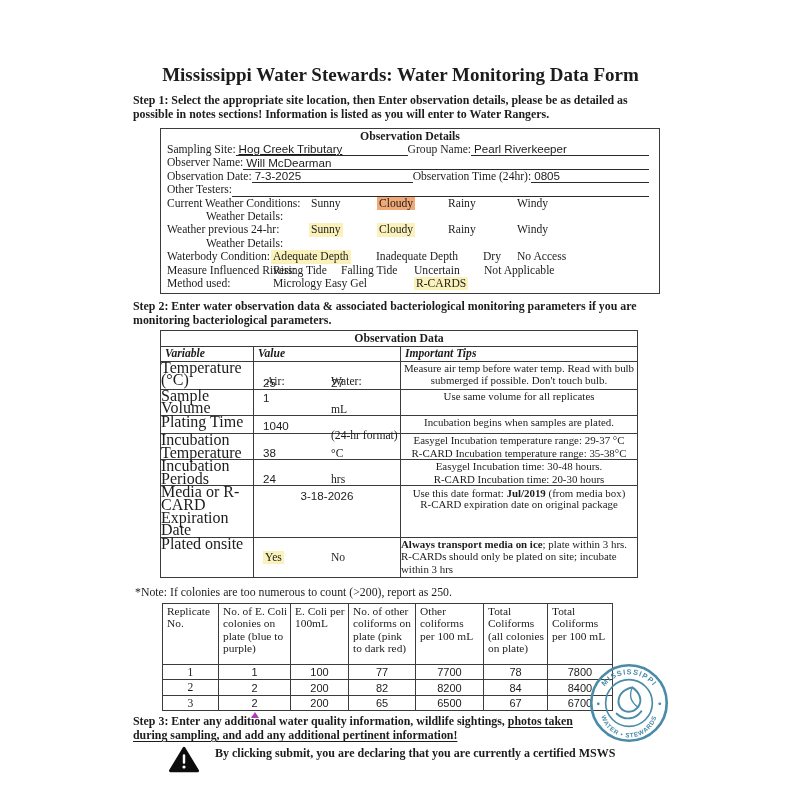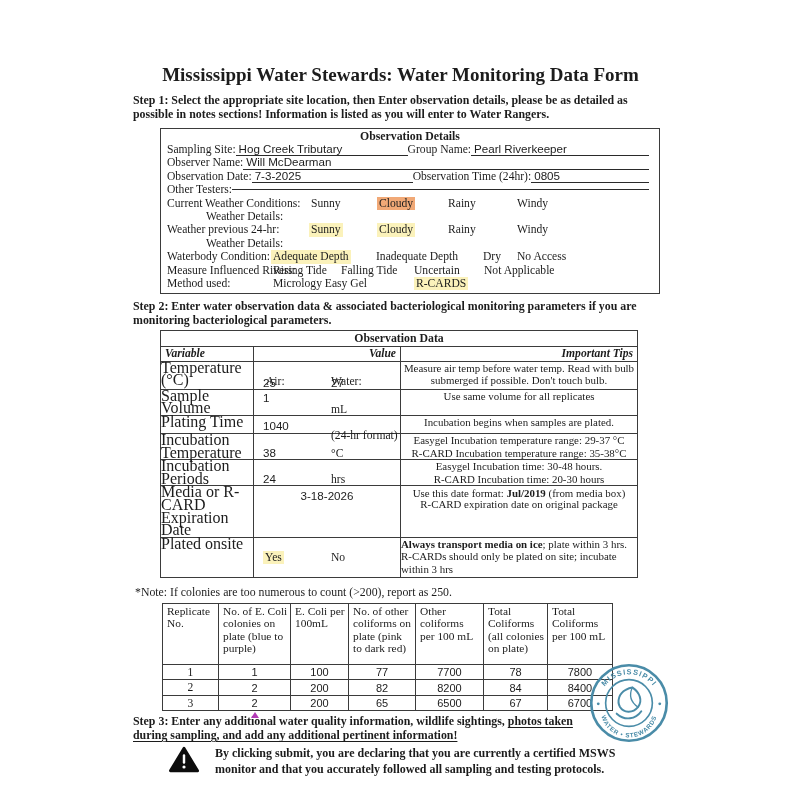--- a/index.html
+++ b/index.html
@@ -21,41 +21,41 @@
   .doc-title{font-size:19px;font-weight:bold;text-align:center;margin:0;white-space:nowrap;}
   .step{font-weight:bold;font-size:11.9px;line-height:13.8px;margin-top:8px;}
   .step .ln{white-space:nowrap;}
 
   
   .obs-box{
     margin:6px 0 0 27px;width:498px;border:1.5px solid var(--border-color);
     font-size:11.6px;line-height:13.4px;padding:1px 0 3px 0;
   }
   .obs-box .heading{text-align:center;font-weight:bold;font-size:11.8px;}
-  .frow{display:flex;align-items:center;height:13.4px;padding:0 10px 0 6px;}
+  .frow{display:flex;align-items:flex-end;height:13.4px;padding:0 10px 0 6px;}
   .frow .lbl{white-space:nowrap;flex:0 0 auto;}
   .fline{
     border-bottom:1px solid var(--line-color);
     font-family:"Liberation Sans", sans-serif;font-size:11.6px;line-height:12.2px;
     padding-left:3px;white-space:nowrap;overflow:visible;
   }
-  .fline.w169{flex:0 0 169px;}
+  .fline.w169{flex:0 0 169px;text-decoration:underline;}
   .fline.w158{flex:0 0 158px;}
   .fline.grow{flex:1 1 auto;}
   .orow{position:relative;height:13.4px;}
   .orow span{position:absolute;top:0;white-space:nowrap;}
   .hl-y{background:var(--highlight-yellow);padding:0 2px;}
   .hl-o{background:var(--highlight-orange);padding:0 2px;}
 
   
   table.obs{border-collapse:collapse;margin:2px 0 0 27px;table-layout:fixed;width:477px;}
   table.obs td{border:1.2px solid var(--border-color);vertical-align:top;padding:0;}
   table.obs .ttl{text-align:center;font-weight:bold;font-size:11.8px;height:14px;}
   table.obs .ch{font-weight:bold;font-style:italic;font-size:11.6px;height:14px;padding:0 4px;}
-  table.obs .ch.c{text-align:right;}
+  table.obs .ch.c{text-align:left;}
   .varcell{font-size:16px;line-height:12.6px;padding:1px 3px;}
   .vcell{position:relative;}
   .vcell span{position:absolute;font-family:"Liberation Sans", sans-serif;font-size:11.6px;white-space:nowrap;}
   .vcell .serif{font-family:"Liberation Serif", serif;margin-top:12px;}
   .vcell .ctr{position:static;display:block;text-align:center;margin-top:3px;}
   .tips{font-size:10.9px;line-height:12.6px;text-align:center;padding:1px 2px;}
   .tips .ln{white-space:nowrap;}
   .tips .b{font-weight:bold;}
   .tips.tight{line-height:10.6px;padding-top:2px;}
   .tips.left{text-align:left;white-space:normal;}
@@ -320,21 +320,20 @@
   </div>
 
   <div class="submit-row">
     <svg class="warn-icon" width="30" height="27" viewBox="0 0 32 28">
       <path d="M16 2 L30.5 26 L1.5 26 Z" fill="#0d0d0d" stroke="#0d0d0d" stroke-width="3" stroke-linejoin="round"></path>
       <rect x="14.7" y="8.5" width="2.6" height="10" rx="1.3" fill="#ffffff"></rect>
       <circle cx="16" cy="22" r="1.7" fill="#ffffff"></circle>
     </svg>
     <div class="submit-text">
       <div class="ln">By clicking submit, you are declaring that you are currently a certified MSWS</div>
-      <div class="ln">monitor and that you accurately followed all sampling and testing protocols.</div>
     </div>
   </div>
 
 </div>
 
 <svg class="logo" viewBox="-50 -50 100 100">
   <circle cx="0" cy="0" r="46" fill="none" stroke="#4a8ca8" stroke-width="3.2"></circle>
   <circle cx="0" cy="0" r="28.5" fill="none" stroke="#4a8ca8" stroke-width="2"></circle>
   <defs>
     <path id="arcTop" d="M -37 2 A 37 37 0 0 1 37 2" fill="none"></path>

